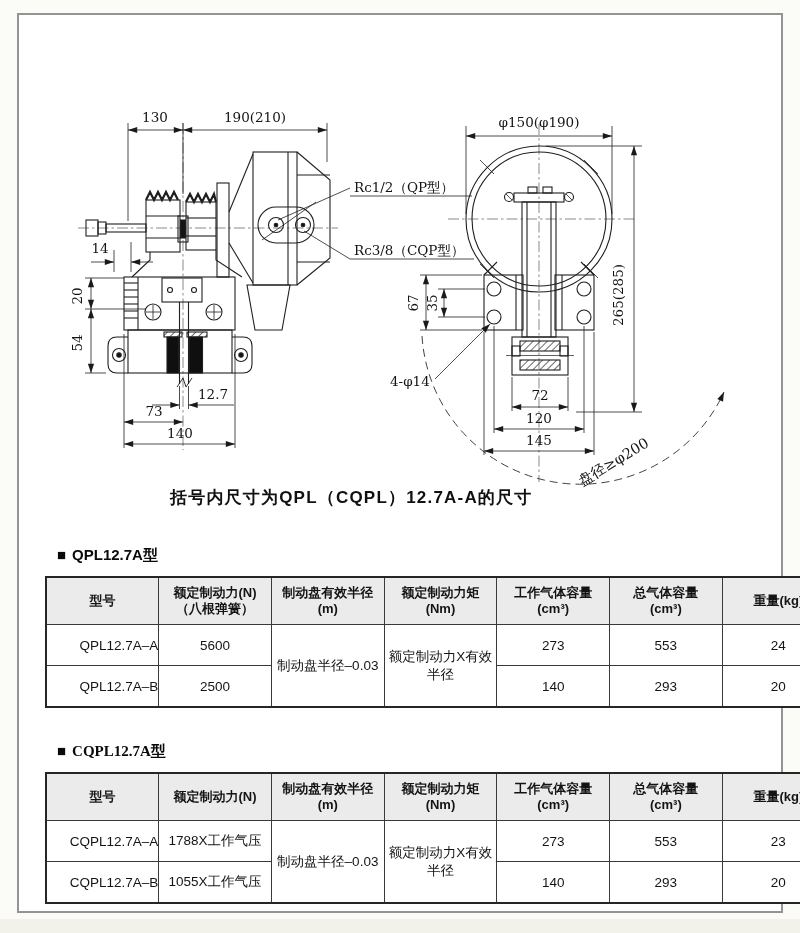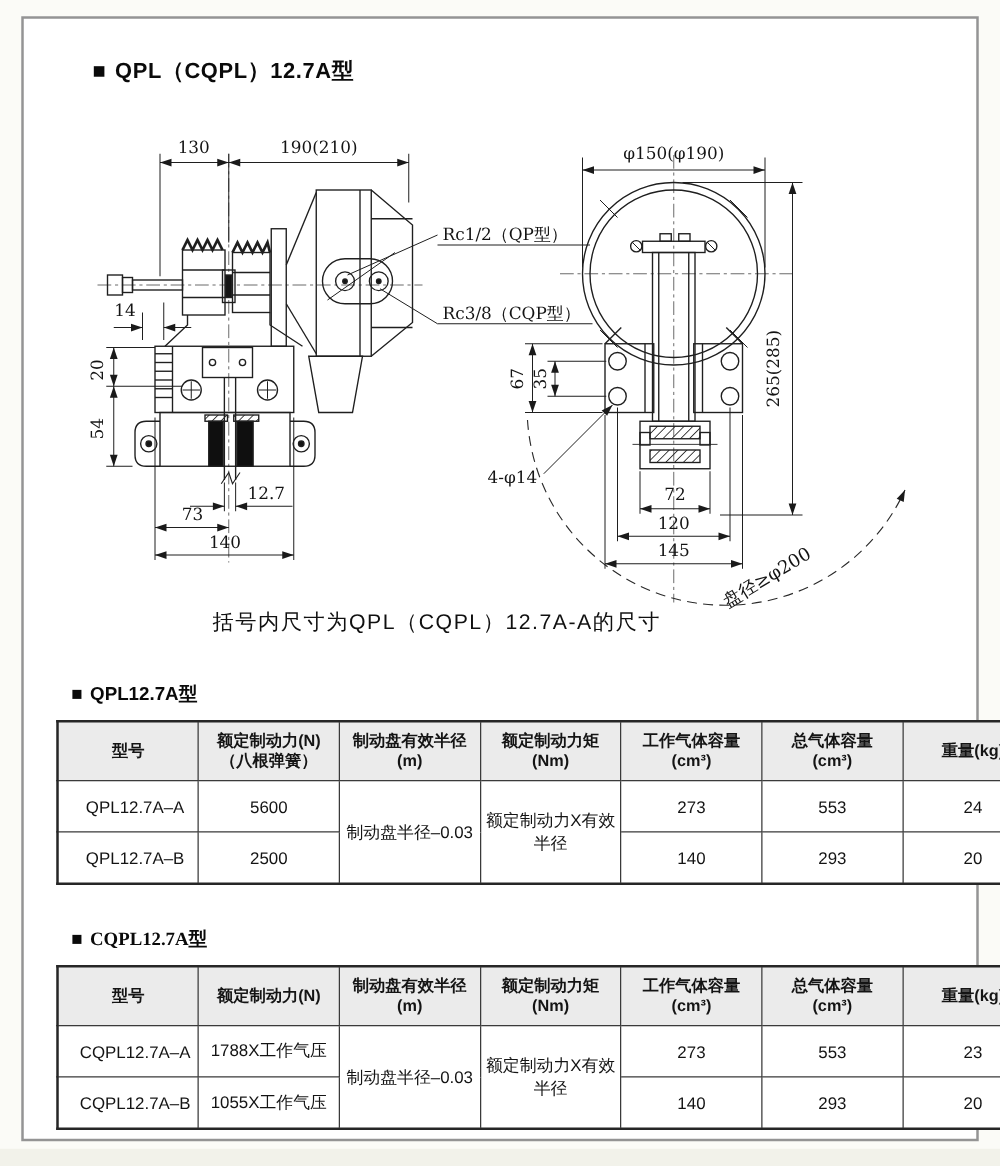--- a/index.html
+++ b/index.html
@@ -1,43 +1,40 @@
 <!DOCTYPE html>
 <html><head>
 <meta charset="utf-8">
 <style>
   html,body { margin:0; padding:0; background:#fbfbf7; }
   .page { position:relative; width:800px; height:933px; font-family:"Liberation Sans",sans-serif; overflow:hidden; background:#fbfbf7; }
   .frame { position:absolute; left:17px; top:13px; width:762px; height:896px; background:#ffffff; border:2px solid #949494; }
   .bottom-band { position:absolute; left:0px; top:919px; width:800px; height:14px; background:#f2f2ea; }
   .page-title { position:absolute; left:74px; top:44px; font-size:17.5px; font-weight:bold; color:#0a0a0a; letter-spacing:0.5px; white-space:nowrap; }
   .page-title .sq { margin-right:7px; }
-  .caption { position:absolute; left:170px; top:486px; font-size:17px; font-weight:normal; color:#101010; letter-spacing:1.2px; white-space:nowrap; }
+  .caption { position:absolute; left:170px; top:486px; font-size:17px; font-weight:bold; color:#101010; letter-spacing:1.2px; white-space:nowrap; }
   .sec-title { position:absolute; left:57px; font-size:15px; font-weight:bold; color:#0a0a0a; white-space:nowrap; }
   .sec-title .sq { margin-right:6px; }
   svg.draw { position:absolute; left:20px; top:90px; }
   svg .t { fill:#141414; stroke:none; font-family:"DejaVu Serif", serif; font-size:13.5px; }
   svg .tc { fill:#141414; stroke:none; font-family:"DejaVu Serif", serif; font-size:14.5px; }
   .spec { position:absolute; left:45px; width:791px; border-collapse:collapse; table-layout:fixed; border:2px solid #262626; background:#fff; }
   .spec th, .spec td { border:1px solid #3a3a3a; text-align:center; vertical-align:middle; padding:0; color:#141414; }
   .spec thead th { background:#ebebeb; font-weight:600; height:46px; font-size:13px; line-height:16px; }
   .spec tbody td { height:40px; font-size:13.5px; }
-  .spec .model-cell { text-align:center; padding-left:11px; }
+  .spec .model-cell { text-align:right; padding-left:11px; }
   .hl { display:block; }
 </style>
 </head>
 <body>
 
 <div class="page">
   <div class="frame"></div>
   <div class="bottom-band"></div>
 
-  <div class="page-title">
-    <span class="sq">■</span><span>QPL（CQPL）12.7A型</span>
-  </div>
 
   <svg class="draw" width="760" height="400" viewBox="0 0 760 400">
     <defs>
       <marker id="arr" markerWidth="11" markerHeight="9" refX="9.6" refY="4" orient="auto-start-reverse" markerUnits="userSpaceOnUse">
         <path d="M0.4,0.9 L9.6,4 L0.4,7.1 z" fill="#1a1a1a"></path>
       </marker>
       <pattern id="hatch" width="5" height="5" patternUnits="userSpaceOnUse" patternTransform="rotate(45)">
         <line x1="0" y1="0" x2="0" y2="5" stroke="#2b2b2b" stroke-width="1.4"></line>
       </pattern>
     </defs>

